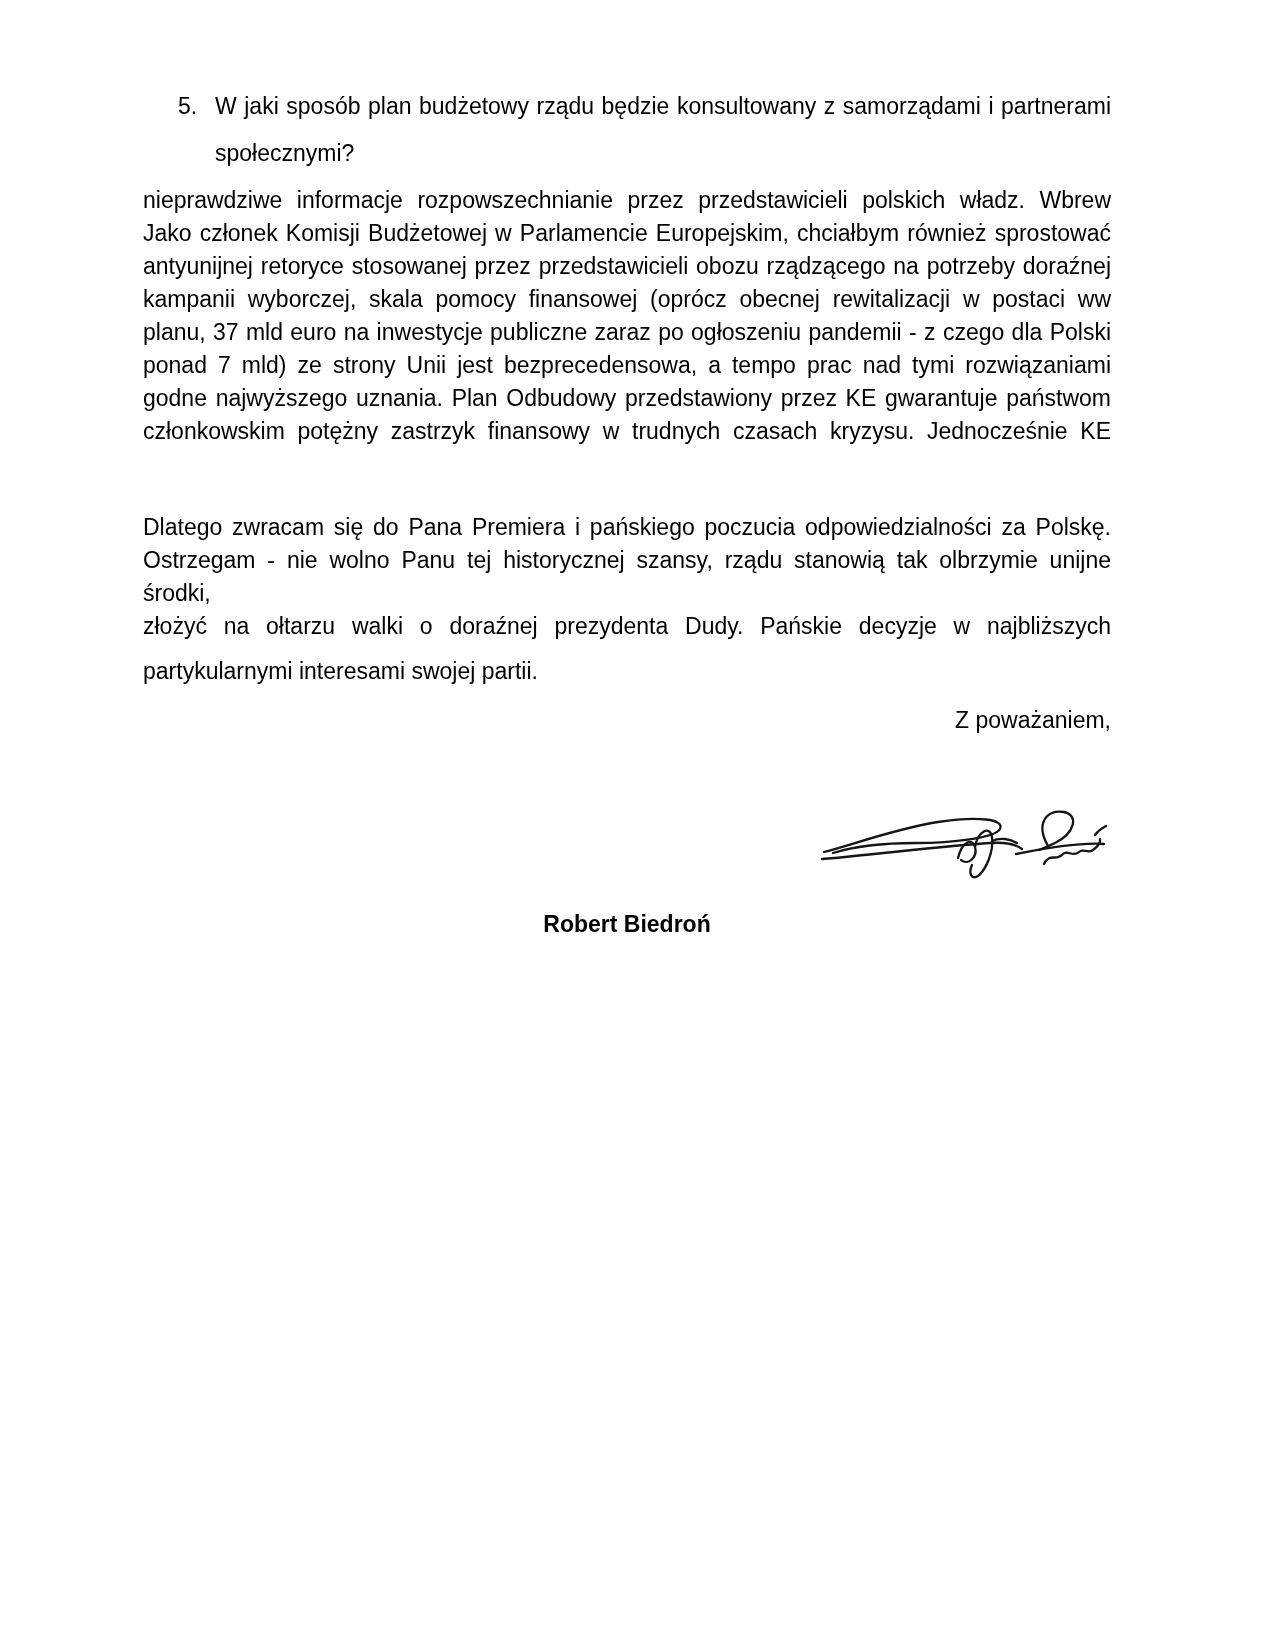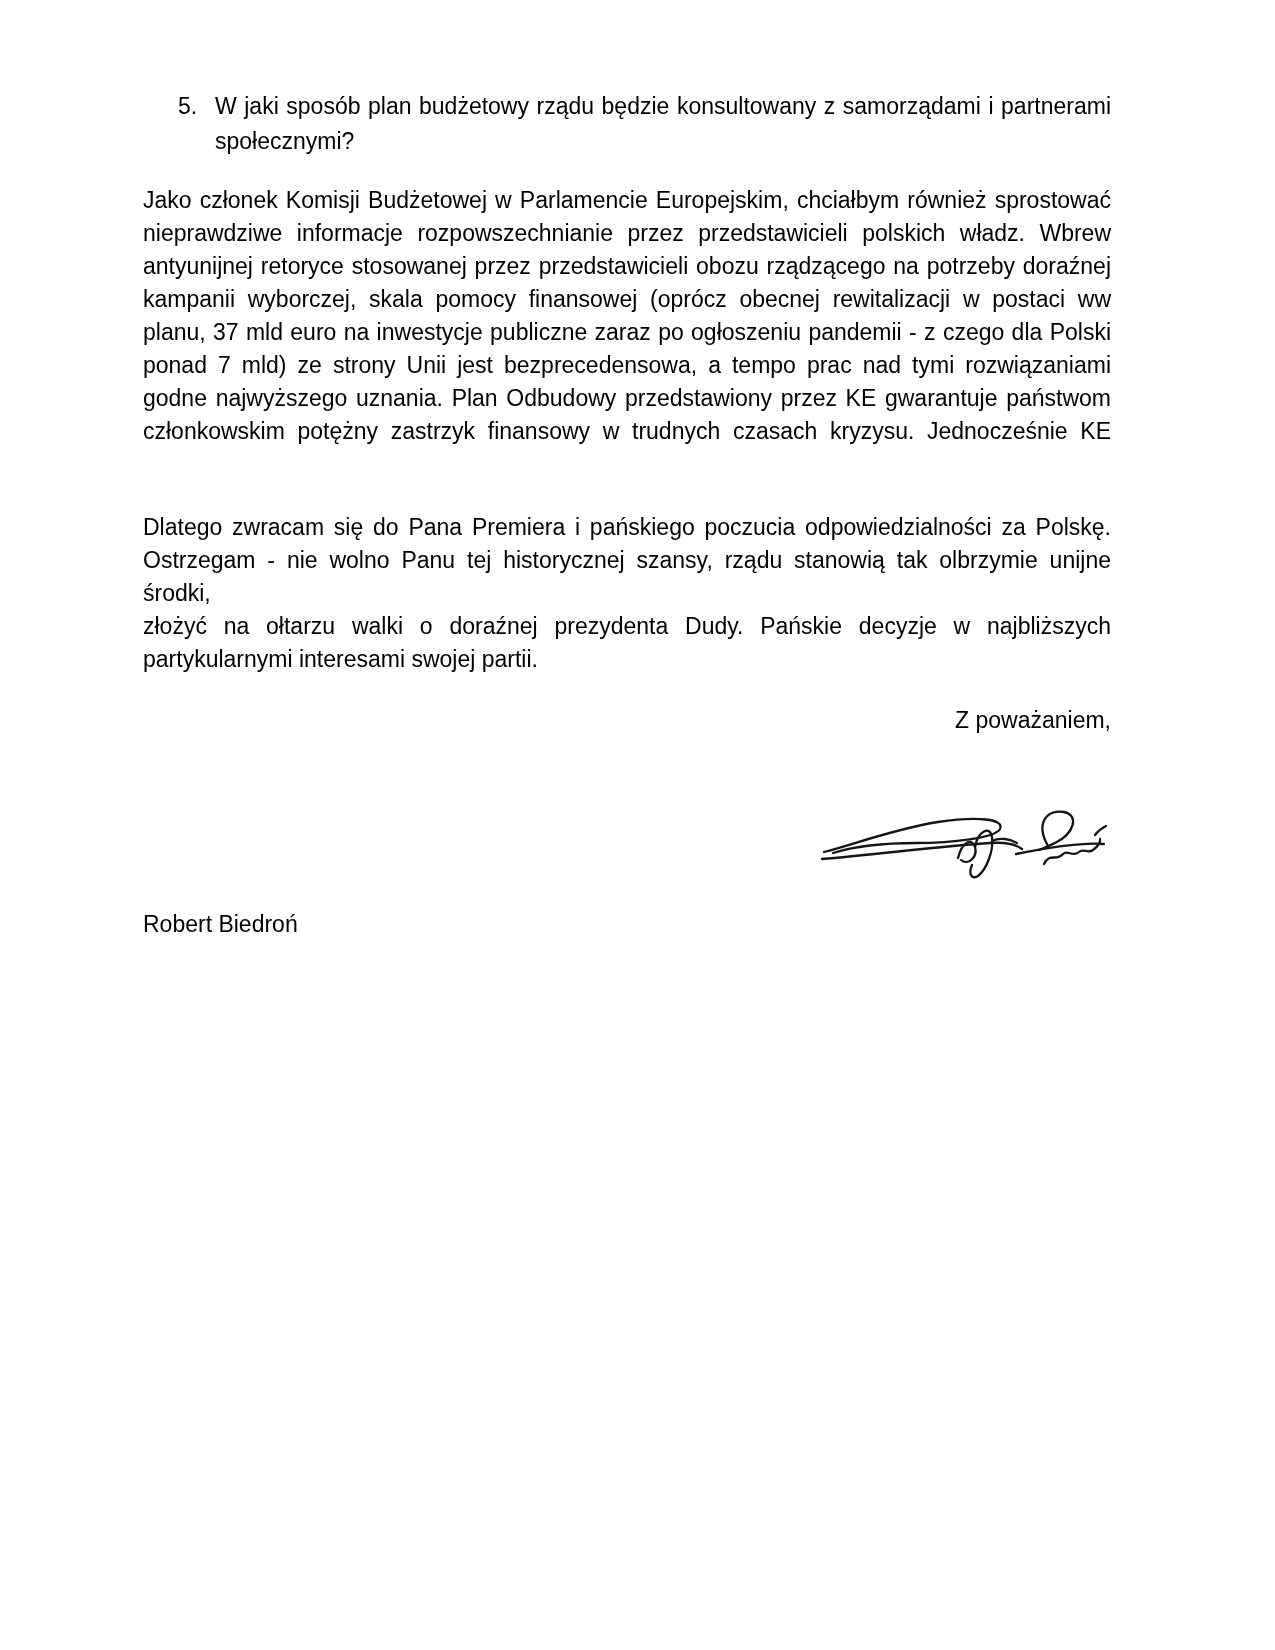--- a/index.html
+++ b/index.html
@@ -27,20 +27,21 @@
   .jline {
     text-align: justify;
     text-align-last: justify;
     white-space: pre-wrap;
   }
   
   .lastline {
     text-align: right;
     text-align-last: left;
     white-space: pre-wrap;
+    margin-top: 12px;
   }
   .question {
     top: 89px;
     line-height: 35px;
     padding-left: 72px;
     box-sizing: border-box;
   }
   .question-number {
     position: absolute;
     left: 35px;
@@ -57,37 +58,38 @@
   .signature-wrap {
     position: absolute;
     left: 820px;
     top: 804px;
     width: 292px;
     height: 88px;
   }
   .signer-name {
     top: 909px;
     line-height: 30px;
-    text-align: left;
+    text-align: center;
+    font-weight: bold;
   }
 </style>
 </head>
 <body>
 
 <div class="page">
 
   <div class="block question">
     <span class="question-number">5.</span>
     <div class="jline">W jaki sposób plan budżetowy rządu będzie konsultowany z samorządami i partnerami</div>
     <div class="lastline">społecznymi?</div>
   </div>
 
   <div class="block para1">
+    <div class="jline">nieprawdziwe informacje rozpowszechnianie przez przedstawicieli polskich władz. Wbrew</div>
     <div class="jline">Jako członek Komisji Budżetowej w Parlamencie Europejskim, chciałbym również sprostować</div>
-    <div class="jline">nieprawdziwe informacje rozpowszechnianie przez przedstawicieli polskich władz. Wbrew</div>
     <div class="jline">antyunijnej retoryce stosowanej przez przedstawicieli obozu rządzącego na potrzeby doraźnej</div>
     <div class="jline">kampanii wyborczej, skala pomocy finansowej (oprócz obecnej rewitalizacji w postaci ww</div>
     <div class="jline">planu, 37 mld euro na inwestycje publiczne zaraz po ogłoszeniu pandemii - z czego dla Polski</div>
     <div class="jline">ponad 7 mld) ze strony Unii jest bezprecedensowa, a tempo prac nad tymi rozwiązaniami</div>
     <div class="jline">godne najwyższego uznania. Plan Odbudowy przedstawiony przez KE gwarantuje państwom</div>
     <div class="jline">członkowskim potężny zastrzyk finansowy w trudnych czasach kryzysu. Jednocześnie KE</div>
   </div>
 
   <div class="block para2">
     <div class="jline">Dlatego zwracam się do Pana Premiera i pańskiego poczucia odpowiedzialności za Polskę.</div>

